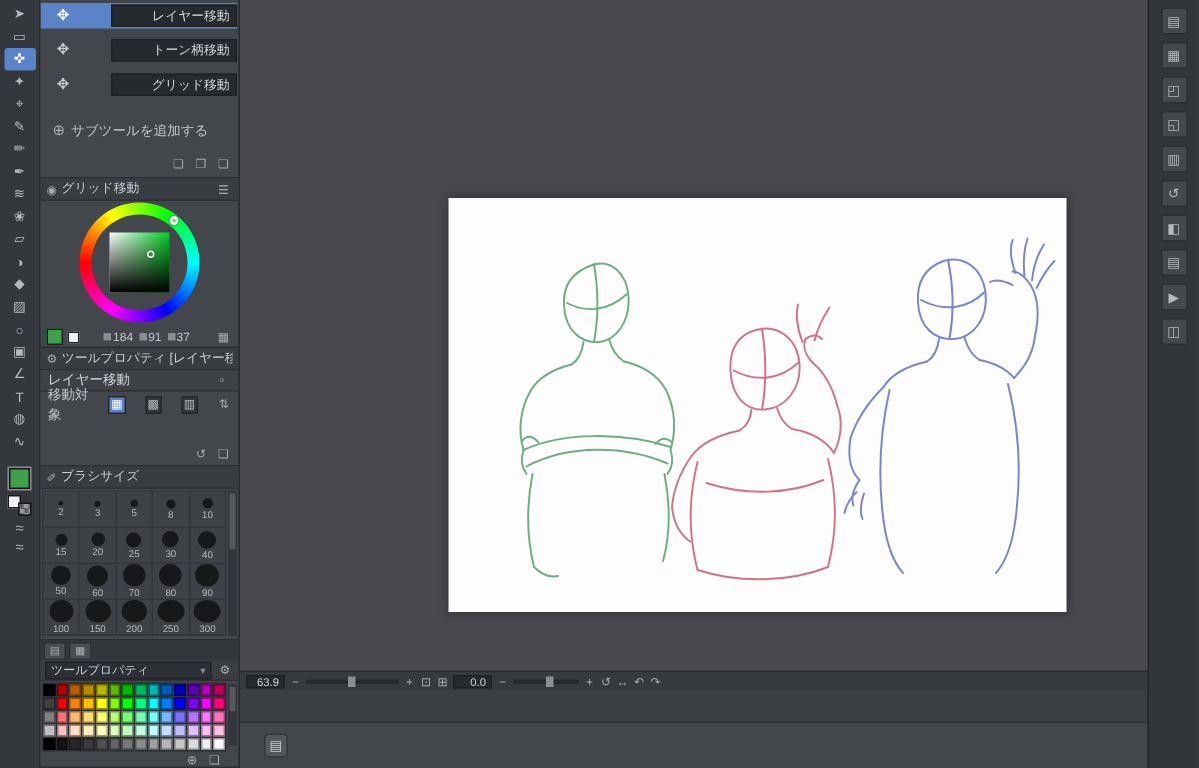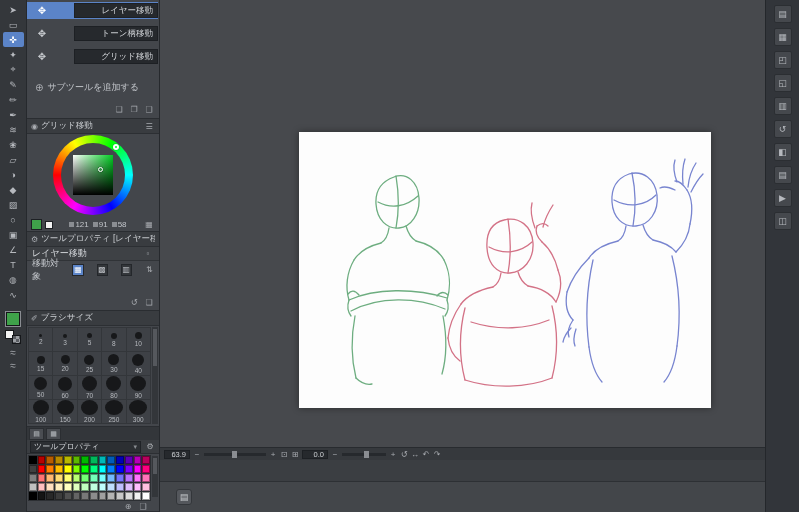--- a/index.html
+++ b/index.html
@@ -248,31 +248,31 @@
         <div class="ring-marker"></div>
         <div class="sv-marker"></div>
       </div>
       <div class="color-readout">
         <div class="swatch-main" style="background: rgb(63, 162, 74);"></div>
         <div class="swatch-sub"></div>
         <div class="vals">
 
             <span class="val">
               <i></i>
-              <b>121</b>
+              <b>184</b>
             </span>
 
             <span class="val">
               <i></i>
               <b>91</b>
             </span>
 
             <span class="val">
               <i></i>
-              <b>58</b>
+              <b>37</b>
             </span>
           </div>
         <span class="mini">▦</span>
       </div>
     </section>
 
     <section class="prop-panel">
       <div class="phead">
         <span class="picon">⚙</span>
         <span class="ptitle">ツールプロパティ [レイヤー移動]</span>

